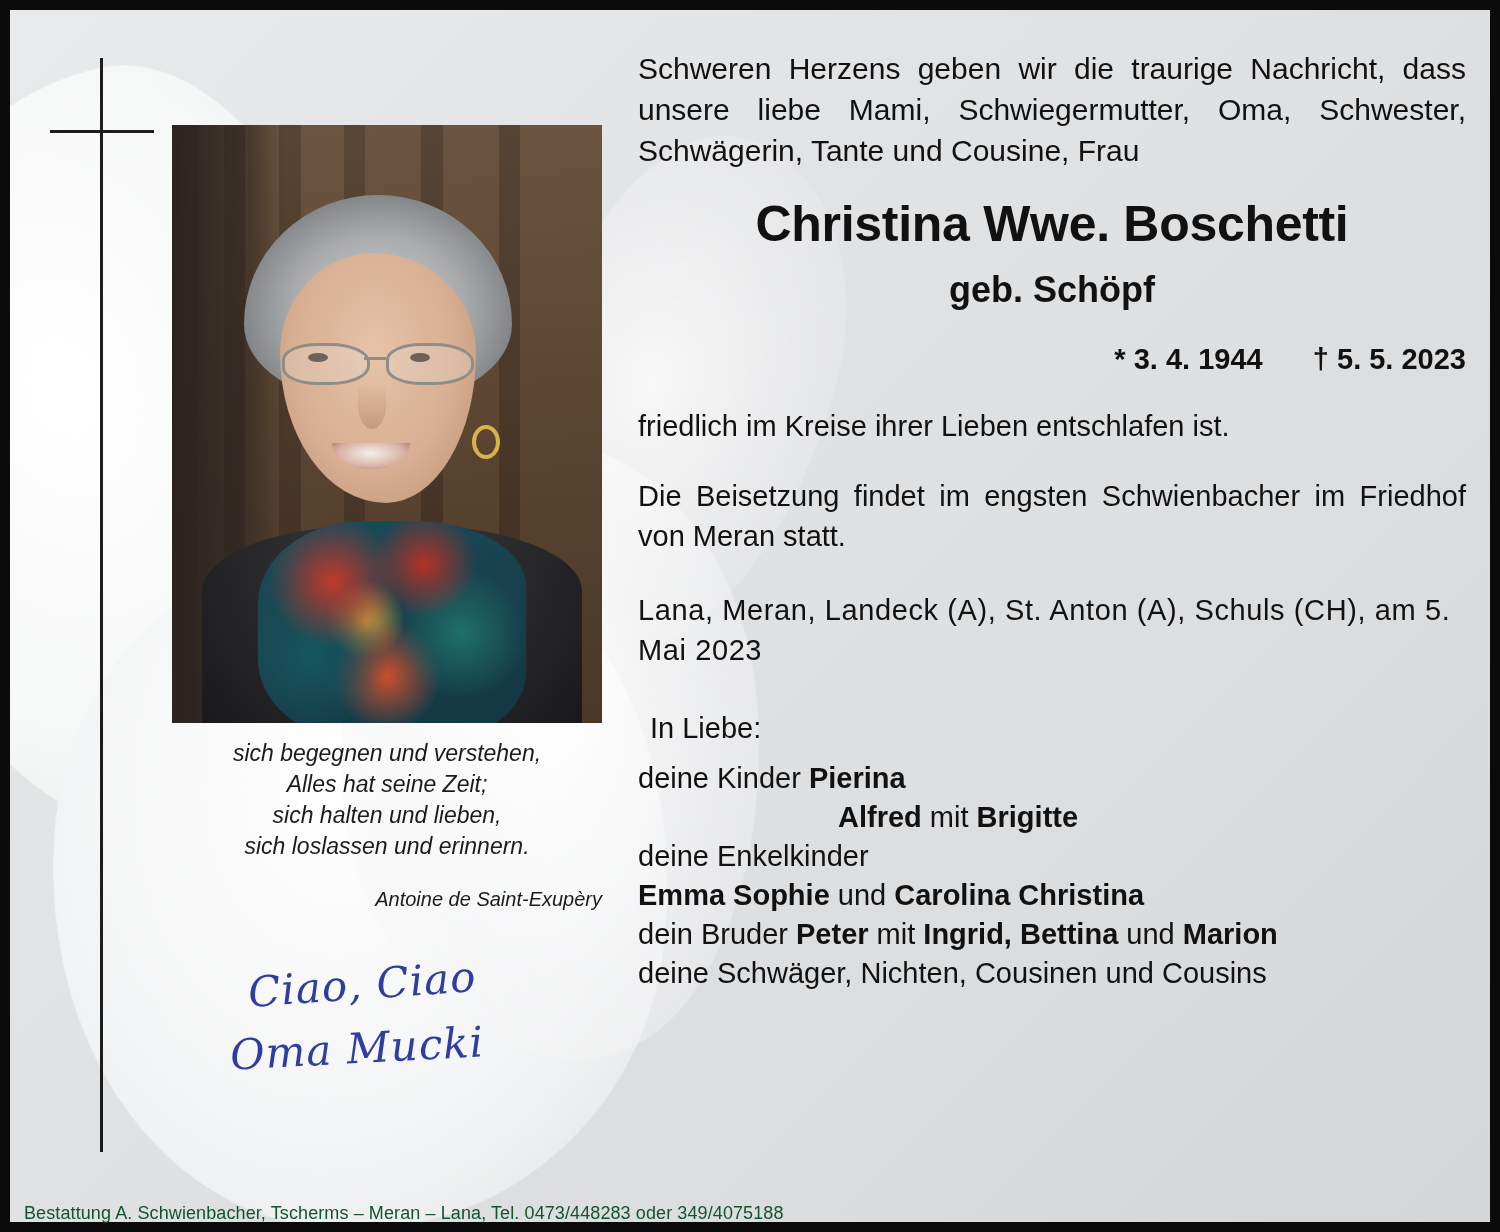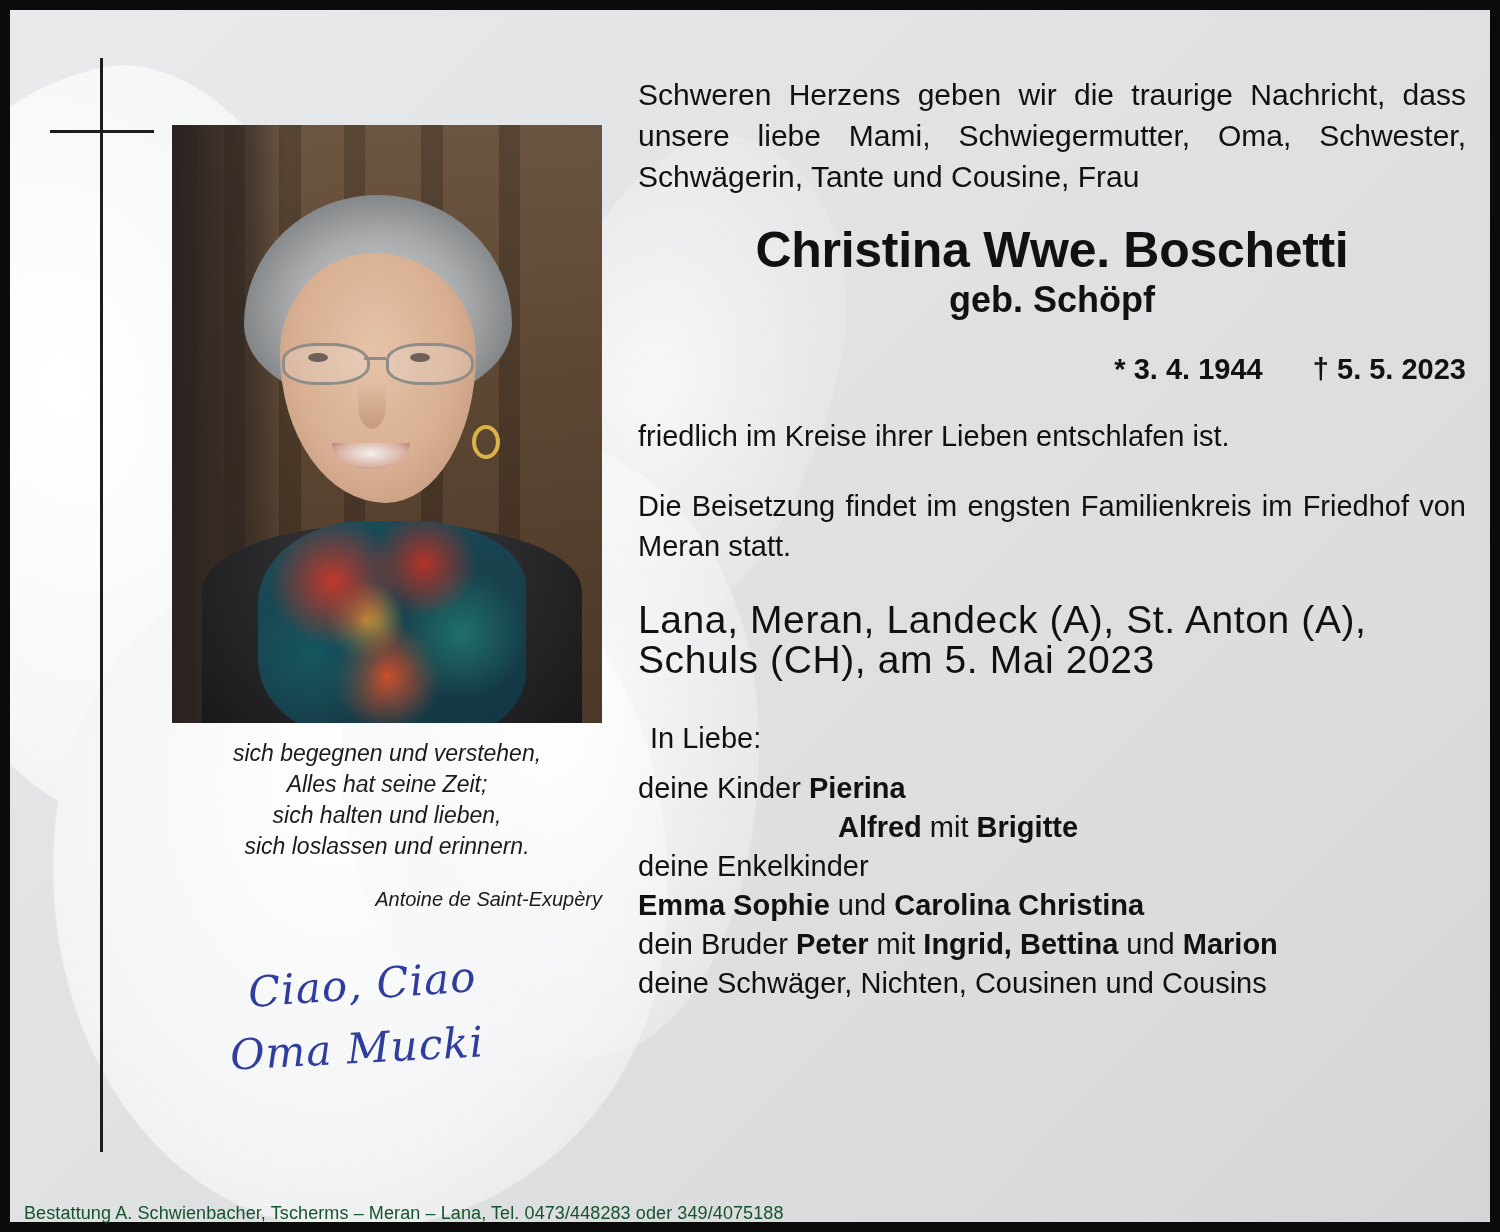--- a/index.html
+++ b/index.html
@@ -229,40 +229,40 @@
     position: absolute;
     left: 10px; top: 66px;
     font-size: 42px;
     letter-spacing: 1px;
     transform: rotate(-3deg);
   }
   
   .col-right {
     position: absolute;
     left: 628px;
-    top: 64px;
+    top: 38px;
     width: 828px;
     color: #111111;
   }
   .intro {
     font-size: 30px;
     line-height: 41px;
     text-align: justify;
     text-align-last: left;
   }
   .name {
     margin-top: 24px;
     text-align: center;
     font-size: 50px;
     font-weight: bold;
     letter-spacing: -0.3px;
     white-space: nowrap;
   }
   .born-name {
-    margin-top: 0;
+    margin-top: 16px;
     text-align: center;
     font-size: 36px;
     font-weight: bold;
   }
   .dates {
     margin-top: 32px;
     text-align: right;
     font-size: 29px;
     font-weight: bold;
   }
@@ -271,21 +271,21 @@
     margin-top: 30px;
     font-size: 29px;
     line-height: 40px;
   }
   .para.justify {
     text-align: justify;
     text-align-last: left;
   }
   .places {
     margin-top: 34px;
-    font-size: 39px;
+    font-size: 29px;
     line-height: 40px;
     letter-spacing: 0.6px;
   }
   .inliebe {
     margin-top: 42px;
     font-size: 29px;
     margin-left: 12px;
   }
   .family {
     margin-top: 14px;
@@ -357,21 +357,21 @@
       <div class="name">Christina Wwe. Boschetti</div>
       <div class="born-name">geb. Schöpf</div>
 
       <div class="dates">
         <span>* 3. 4. 1944</span>
         <span class="gap"></span>
         <span>† 5. 5. 2023</span>
       </div>
 
       <div class="para">friedlich im Kreise ihrer Lieben entschlafen ist.</div>
-      <div class="para justify">Die Beisetzung findet im engsten Familienkreis im Friedhof von Meran statt.</div>
+      <div class="para justify">Die Beisetzung findet im engsten Schwienbacher im Friedhof von Meran statt.</div>
 
       <div class="places">Lana, Meran, Landeck (A), St. Anton (A), Schuls (CH), am 5. Mai 2023</div>
 
       <div class="inliebe">In Liebe:</div>
 
       <div class="family">
         <div>deine Kinder <b>Pierina</b></div>
         <div class="r2"><b>Alfred</b> mit <b>Brigitte</b></div>
         <div>deine Enkelkinder</div>
         <div><b>Emma Sophie</b> und <b>Carolina Christina</b></div>

